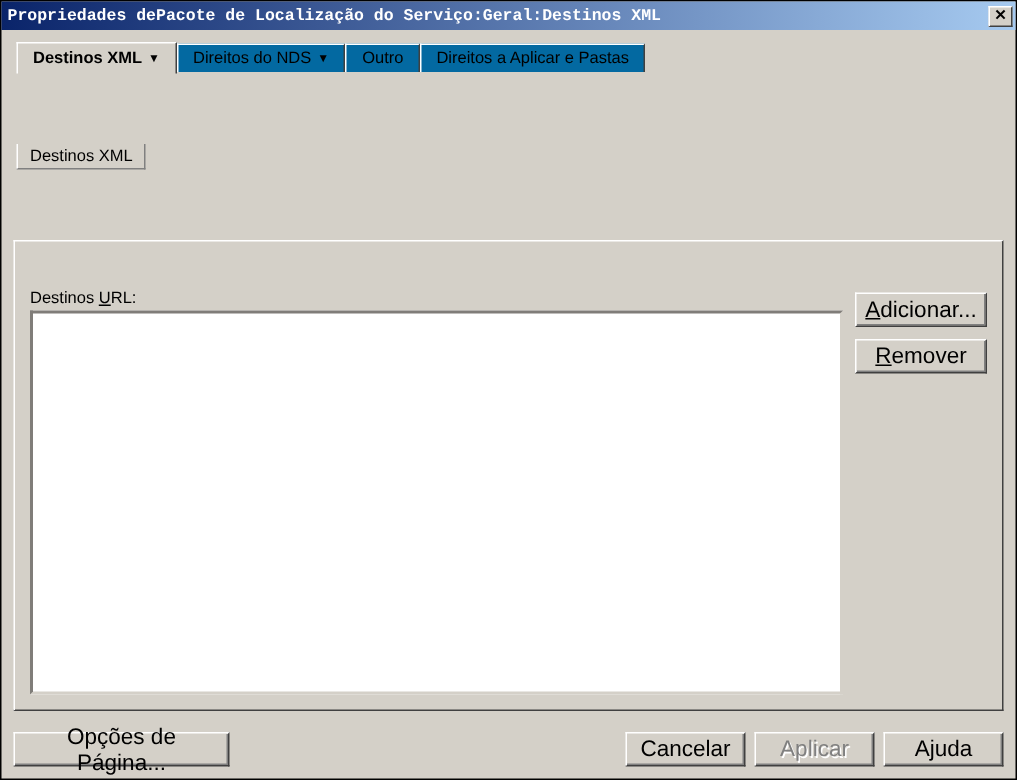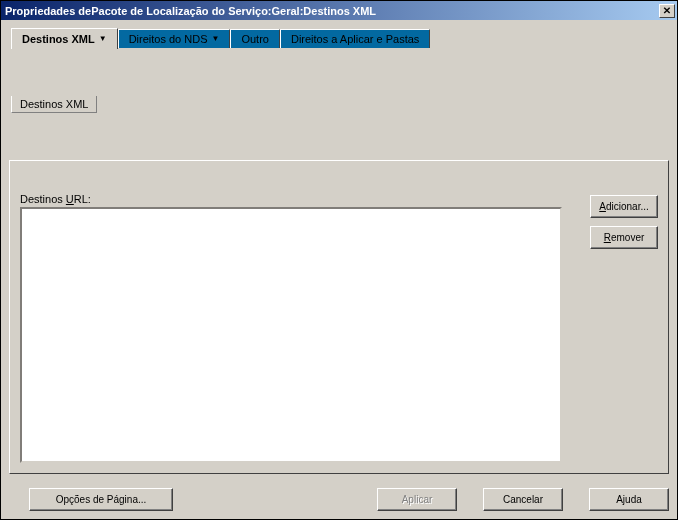--- a/index.html
+++ b/index.html
@@ -24,21 +24,21 @@
   .titlebar {
     height: 19px;
     background: linear-gradient(to right, #0a246a, #a6caf0);
     color: #fff;
     display: flex;
     align-items: center;
     padding: 0 2px 0 4px;
     font-weight: bold;
     font-size: 11px;
   }
-  .titlebar-text { flex: 1; }
+  .titlebar-text { flex: 1; font-family: Liberation Mono, monospace; }
   .close-btn {
     width: 16px;
     height: 14px;
     background: #d4d0c8;
     border: 1px solid #fff;
     border-right-color: #404040;
     border-bottom-color: #404040;
     font-family: Arial, sans-serif;
     font-size: 10px;
     font-weight: bold;
@@ -150,29 +150,28 @@
     padding-top: 14px;
   }
   .btn {
     height: 23px;
     background: #d4d0c8;
     border: 1px solid #404040;
     border-top-color: #fff;
     border-left-color: #fff;
     box-shadow: inset -1px -1px 0 #808080, inset 1px 1px 0 #d4d0c8;
     font-family: Tahoma, Arial, sans-serif;
-    font-size: 10px;
+    font-size: 15px;
     cursor: pointer;
     text-align: center;
     padding: 0 22px;
     color: #000;
     display: flex;
     align-items: center;
     justify-content: center;
-    margin-left: 20px;
   }
   .btn:disabled, .btn.disabled {
     color: #808080;
     text-shadow: 1px 1px 0 #fff;
     cursor: default;
   }
   .btn .ul { text-decoration: underline; }
   .footer {
     display: flex;
     align-items: center;
@@ -239,24 +238,24 @@
       </div>
     </div>
 
   </div>
 
   <div class="footer">
     <button class="btn wide">
       <span>Opções de Página...</span>
     </button>
     <div class="spacer"></div>
+    <button class="btn">
+      <span>Cancelar</span>
+    </button>
     <button class="btn disabled" disabled="">
       <span>Aplicar</span>
     </button>
     <button class="btn">
-      <span>Cancelar</span>
-    </button>
-    <button class="btn">
       <span>Ajuda</span>
     </button>
   </div>
 
 </div>
 
 </body></html>

